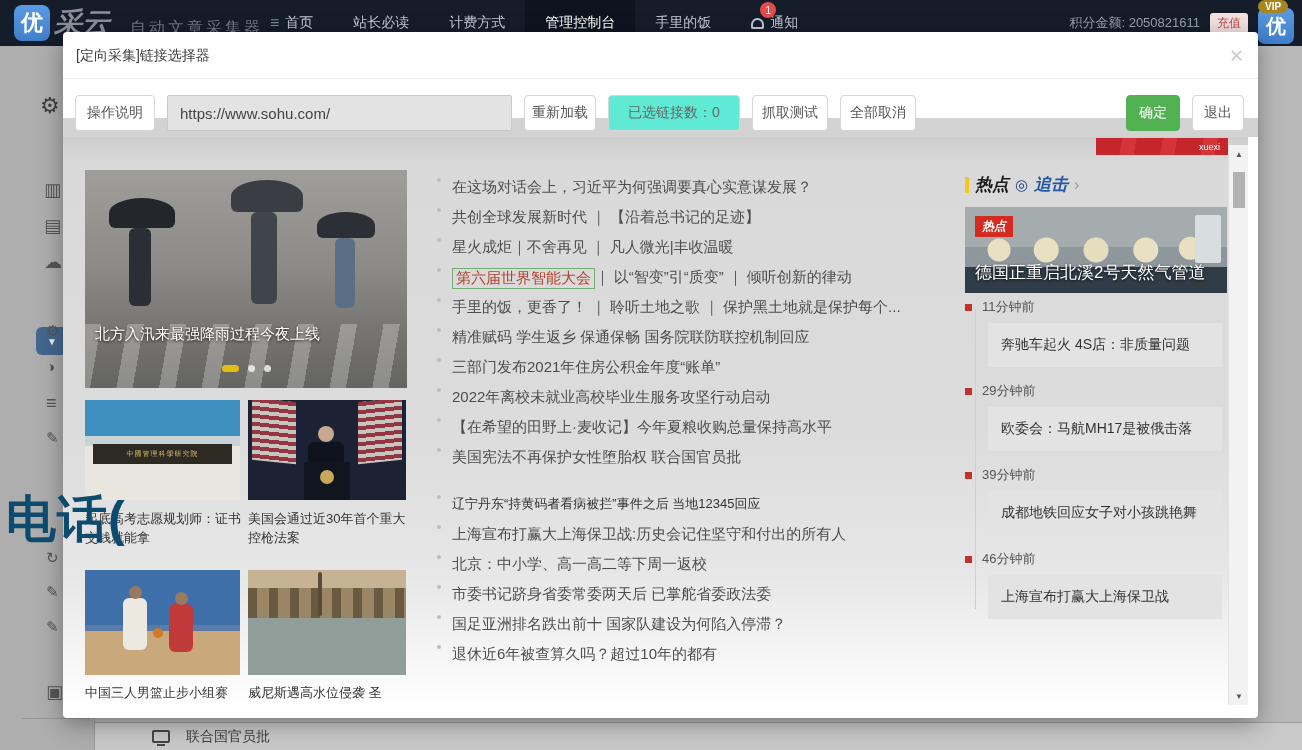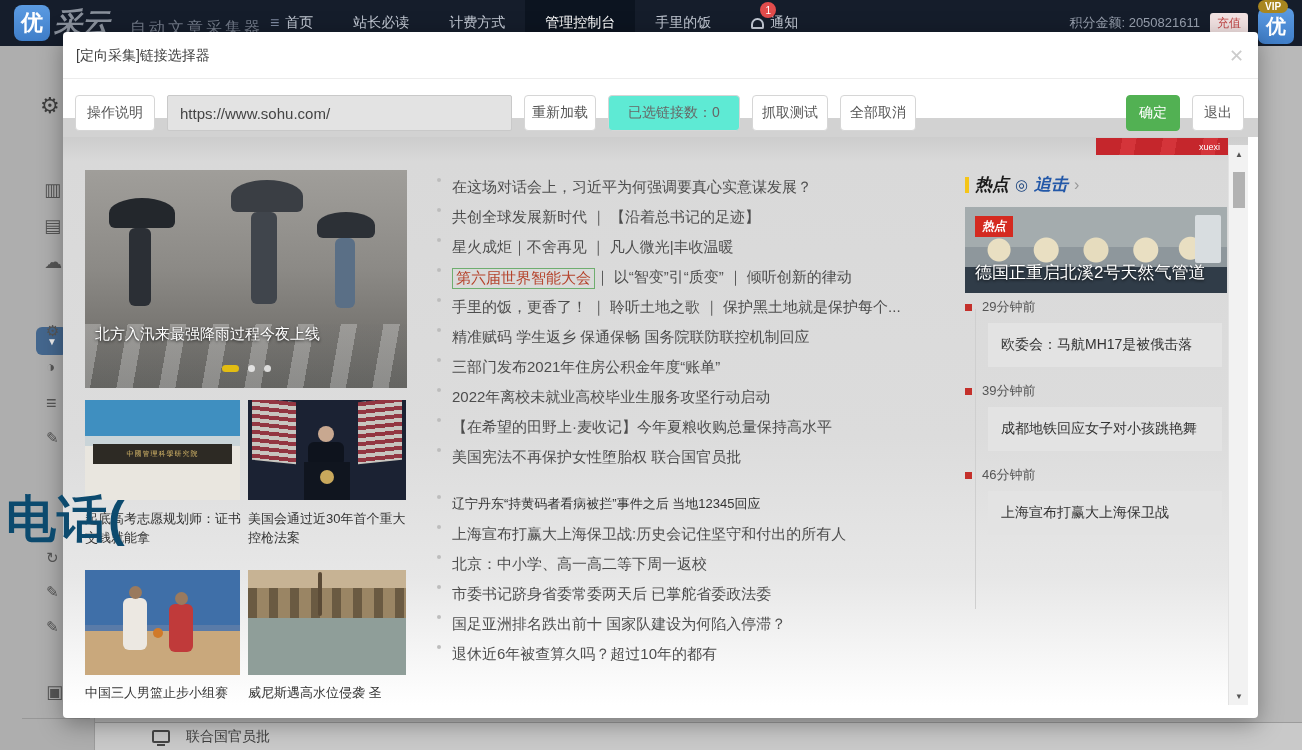--- a/index.html
+++ b/index.html
@@ -328,20 +328,27 @@
       <div class="hs-card">
         <div class="hs-ship"></div>
         <div class="hs-badge">热点</div>
         <div class="hs-cap">德国正重启北溪2号天然气管道</div>
       </div>
       <div class="hs-list">
         <div class="hs-line"></div>
         <div class="hs-item">
           <div class="hs-time">
               <span class="hs-sq"></span>
+              <span class="hs-tm">11分钟前</span>
+            </div>
+          <div class="hs-box">奔驰车起火 4S店：非质量问题</div>
+        </div>
+        <div class="hs-item">
+          <div class="hs-time">
+              <span class="hs-sq"></span>
               <span class="hs-tm">29分钟前</span>
             </div>
           <div class="hs-box">欧委会：马航MH17是被俄击落</div>
         </div>
         <div class="hs-item">
           <div class="hs-time">
               <span class="hs-sq"></span>
               <span class="hs-tm">39分钟前</span>
             </div>
           <div class="hs-box">成都地铁回应女子对小孩跳艳舞</div>

